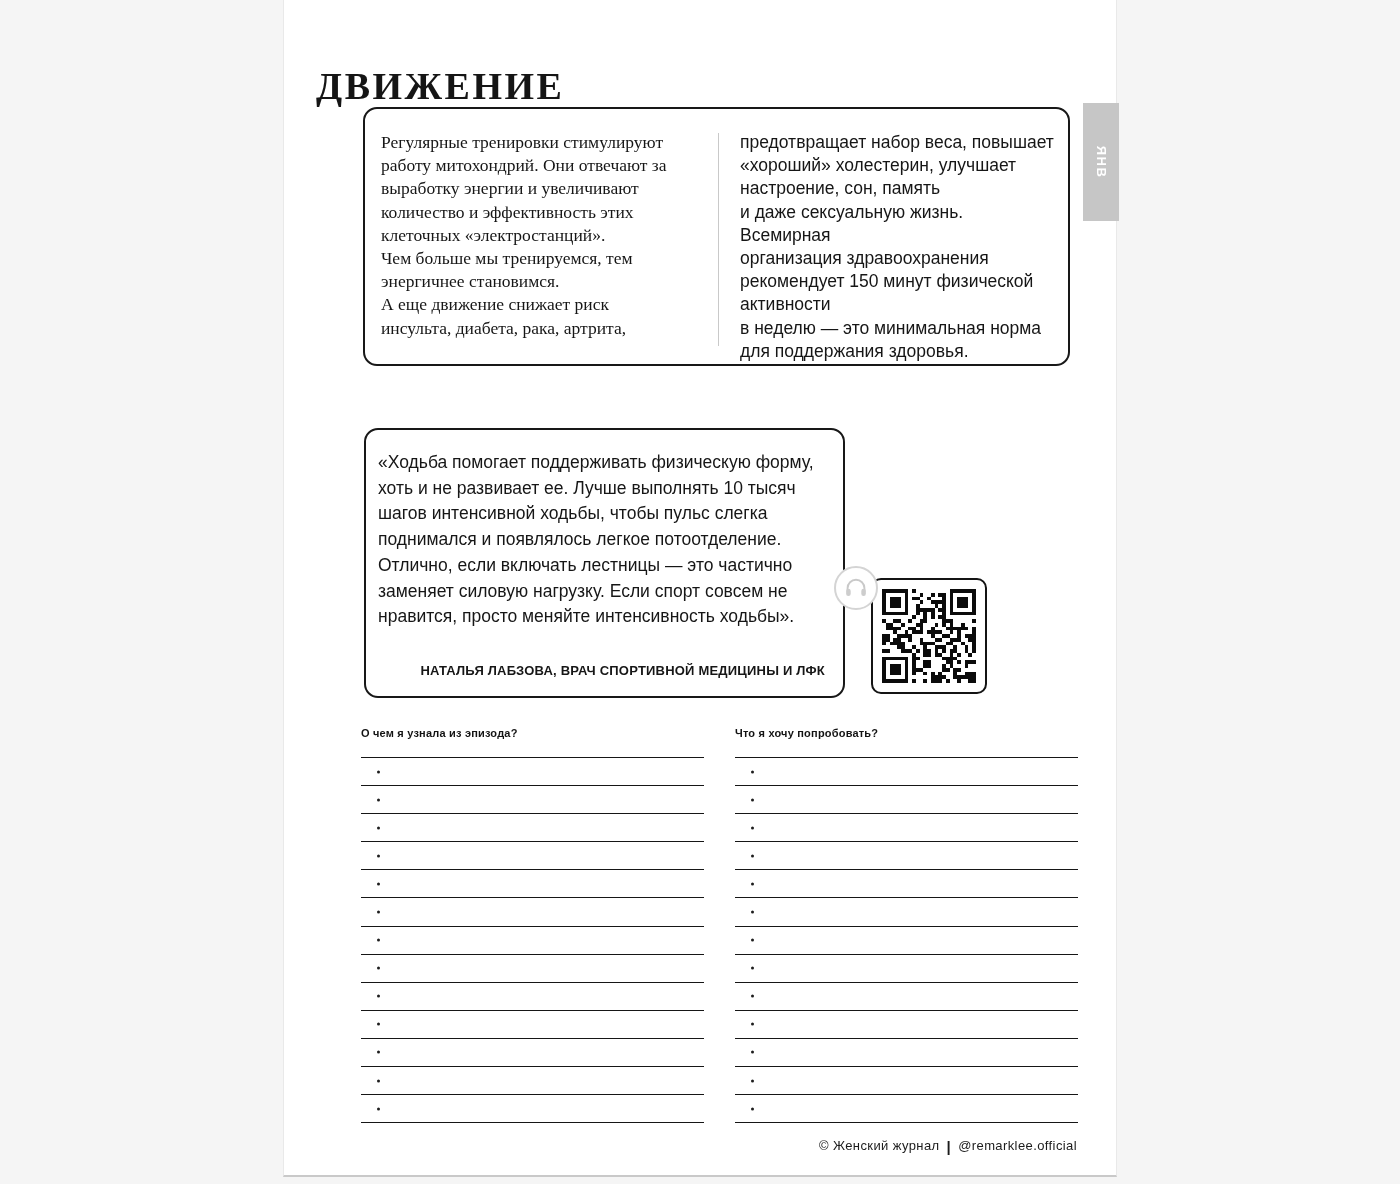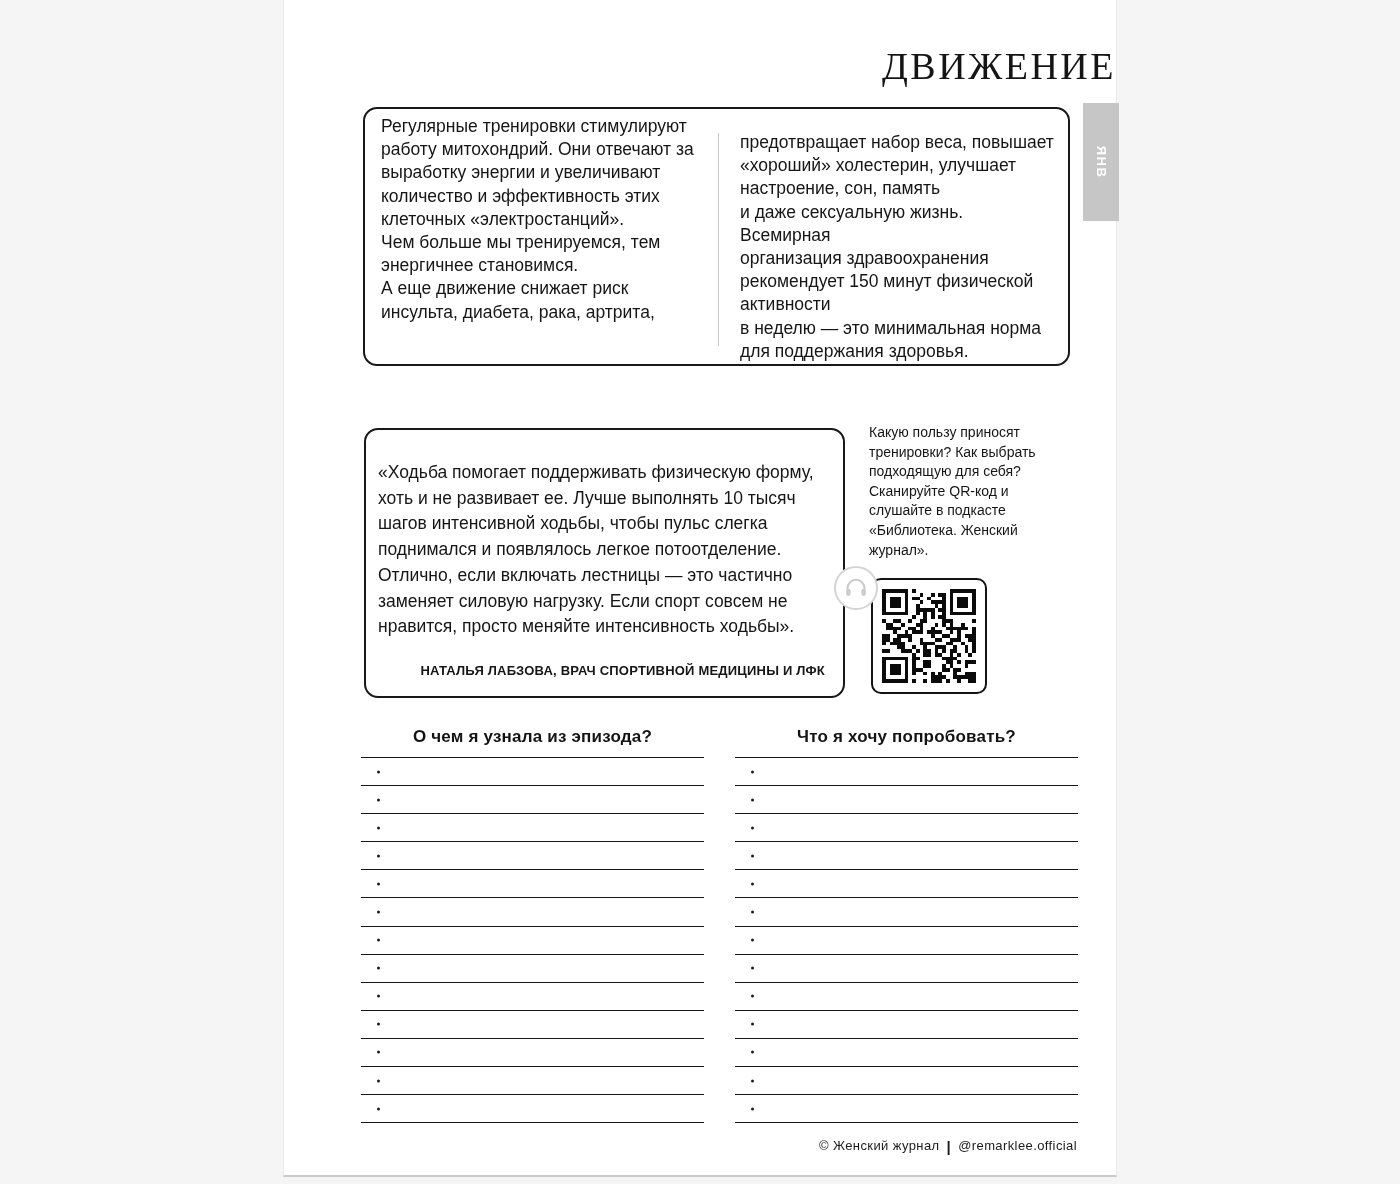--- a/index.html
+++ b/index.html
@@ -10,35 +10,35 @@
     color:#1d1d1d;
   }
   .sheet {
     position:absolute; left:283px; top:0; width:834px; height:1177px;
     background:#ffffff;
     border-left:1px solid #e9e9e9; border-right:1px solid #e9e9e9;
     border-bottom:2px solid #c9c9c9;
   }
   
   .page-title {
-    position:absolute; left:32px; top:44px; width:800px;
-    text-align:right;
+    position:absolute; left:32px; top:64px; width:800px;
+    text-align:left;
     font-family:"Liberation Serif","DejaVu Serif",serif;
-    font-size:38px; font-weight:400; letter-spacing:2.5px; color:#151515;
+    font-size:38px; font-weight:700; letter-spacing:2.5px; color:#151515;
   }
   
   .intro-box {
     position:absolute; left:79px; top:107px; width:707px; height:259px;
     border:2px solid #181818; border-radius:14px;
     display:flex;
   }
   .intro-col {
     font-size:17.5px; line-height:23.2px; white-space:pre-line; color:#161616;
   }
-  .intro-col.left  { width:353px; padding:6px 12px 0 16px; }
+  .intro-col.left  { width:353px; padding:22px 12px 0 16px;font-family:Liberation Serif, serif; }
   .intro-col.right { flex:1; padding:22px 14px 0 22px; }
   .intro-divider {
     position:absolute; left:353px; top:24px; bottom:18px; width:1px; background:#c9c9c9;
   }
   
   .month-tab {
     position:absolute; left:799px; top:103px; width:36px; height:118px;
     background:#c6c6c6; z-index:3;
   }
   .month-tab span {
@@ -48,21 +48,21 @@
   }
   
   .expert-heading {
     position:absolute; left:79px; top:388px;
     font-family:"Liberation Serif","DejaVu Serif",serif;
     font-size:29px; font-weight:400; letter-spacing:1px; color:#1b1b1b;
   }
   .quote-box {
     position:absolute; left:80px; top:428px; width:481px; height:270px;
     border:2px solid #181818; border-radius:14px;
-    padding:30px 18px 0 12px;
+    padding:20px 18px 0 12px;
   }
   .quote-text {
     font-size:17.5px; line-height:25.7px; white-space:pre-line; color:#161616;
   }
   .attribution {
     position:absolute; right:18px; bottom:18px;
     font-size:13px; font-weight:700; letter-spacing:0.2px; color:#161616;
     text-align:center;
   }
   .hp-badge {
@@ -78,21 +78,21 @@
     position:absolute; left:587px; top:578px; width:116px; height:116px;
     border:2px solid #141414; border-radius:10px; padding:9px;
   }
   .qr-box svg { width:100%; height:100%; display:block; }
   
   .ws { position:absolute; top:727px; width:343px; }
   .ws.left  { left:77px; }
   .ws.right { left:451px; }
   .ws-head {
     height:31px; border-bottom:1.5px solid #161616;
-    font-size:17px; font-weight:700; letter-spacing:0.2px; color:#131313;text-align:center;
+    font-size:11px; font-weight:700; letter-spacing:0.2px; color:#131313;
   }
   .ws-row { position:relative; height:28.1px; border-bottom:1.5px solid #161616; }
   .ws-row .dot {
     position:absolute; left:16px; top:50%; transform:translateY(-50%);
     width:3px; height:3px; border-radius:50%; background:#1d1d1d;
   }
   
   .footer {
     position:absolute; right:39px; top:1138px;
     font-size:13px; letter-spacing:0.4px; color:#1b1b1b;
@@ -146,27 +146,20 @@
   </div>
 
   <div class="hp-badge">
     <svg width="26" height="26" viewBox="0 0 24 24" fill="none" stroke="#c9c9c9" stroke-width="1.7" stroke-linecap="round">
       <path d="M4.2 14.5 v-2.3 a7.8 7.8 0 0 1 15.6 0 v2.3"></path>
       <rect x="2.9" y="12.8" width="4.2" height="6.6" rx="2" fill="#cdcdcd" stroke="none"></rect>
       <rect x="16.9" y="12.8" width="4.2" height="6.6" rx="2" fill="#cdcdcd" stroke="none"></rect>
     </svg>
   </div>
 
-  <div class="podcast-note">Какую пользу приносят
-тренировки? Как выбрать
-подходящую для себя?
-Сканируйте QR-код и
-слушайте в подкасте
-«Библиотека. Женский
-журнал».</div>
 
   <div class="qr-box">
     <svg id="qr-svg" viewBox="0 0 25 25" shape-rendering="crispEdges" aria-hidden="true">
         <rect x="0" y="0" width="1" height="1" fill="#0b0b0b"></rect>
         <rect x="1" y="0" width="1" height="1" fill="#0b0b0b"></rect>
         <rect x="2" y="0" width="1" height="1" fill="#0b0b0b"></rect>
         <rect x="3" y="0" width="1" height="1" fill="#0b0b0b"></rect>
         <rect x="4" y="0" width="1" height="1" fill="#0b0b0b"></rect>
         <rect x="5" y="0" width="1" height="1" fill="#0b0b0b"></rect>
         <rect x="6" y="0" width="1" height="1" fill="#0b0b0b"></rect>

